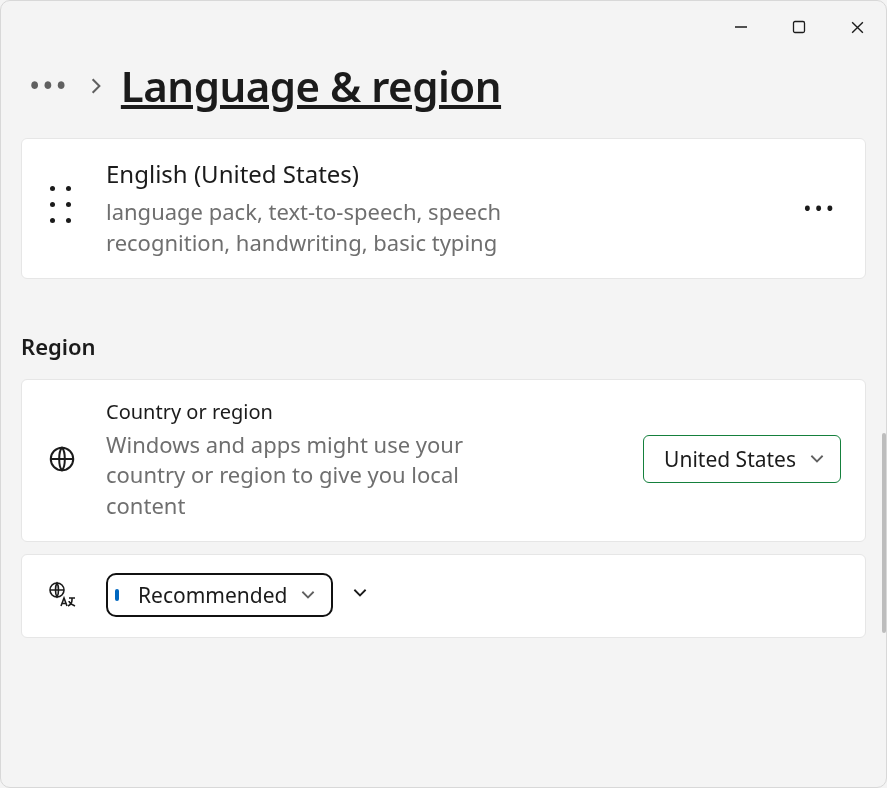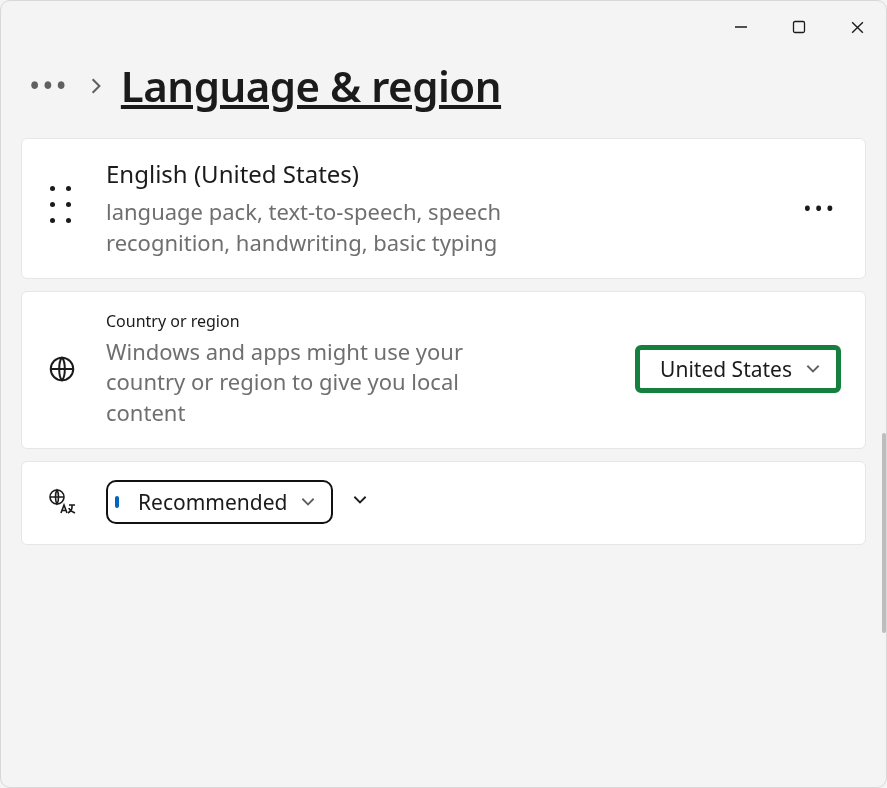--- a/index.html
+++ b/index.html
@@ -73,21 +73,21 @@
       display:flex;
       align-items:center;
       justify-content:center;
       flex-shrink:0;
     }
     .card .text {
       flex:1;
       min-width:0;
     }
     .card .text .ttl {
-      font-size:16px;
+      font-size:20px;
       font-weight:400;
       color:#1b1b1b;
       margin-bottom:4px;
     }
     .card .text .sub {
       font-size:22px;
       color:#6f6f6f;
       line-height:1.4;
       max-width:420px;
     }
@@ -118,21 +118,21 @@
       justify-content:center;
     }
     .grip span {
       width:5px;
       height:5px;
       background:#1b1b1b;
       border-radius:50%;
     }
     
     .dd {
-      border:5px solid #15803d;
+      border:1px solid #15803d;
       border-radius:6px;
       background:#ffffff;
       height:48px;
       padding:0 14px 0 20px;
       display:flex;
       align-items:center;
       gap:12px;
       font-size:21px;
       color:#1b1b1b;
     }
@@ -215,20 +215,21 @@
     </div>
     <div class="text">
       <div class="lang-title">English (United States)</div>
       <div class="sub" style="max-width:520px">language pack, text-to-speech, speech recognition, handwriting, basic typing</div>
     </div>
     <div class="actions">
       <span class="more-action" title="More options">•••</span>
     </div>
   </div>
 
+  <div class="section-h">Region</div>
 
   <div class="card">
     <div class="left-icon">
       <svg width="30" height="30" viewBox="0 0 24 24" fill="none" stroke="#1b1b1b" stroke-width="1.6">
         <circle cx="12" cy="12" r="9"></circle>
         <path d="M3 12 H21"></path>
         <path d="M12 3 C15 6 15 18 12 21 C9 18 9 6 12 3 Z"></path>
       </svg>
     </div>
     <div class="text">

